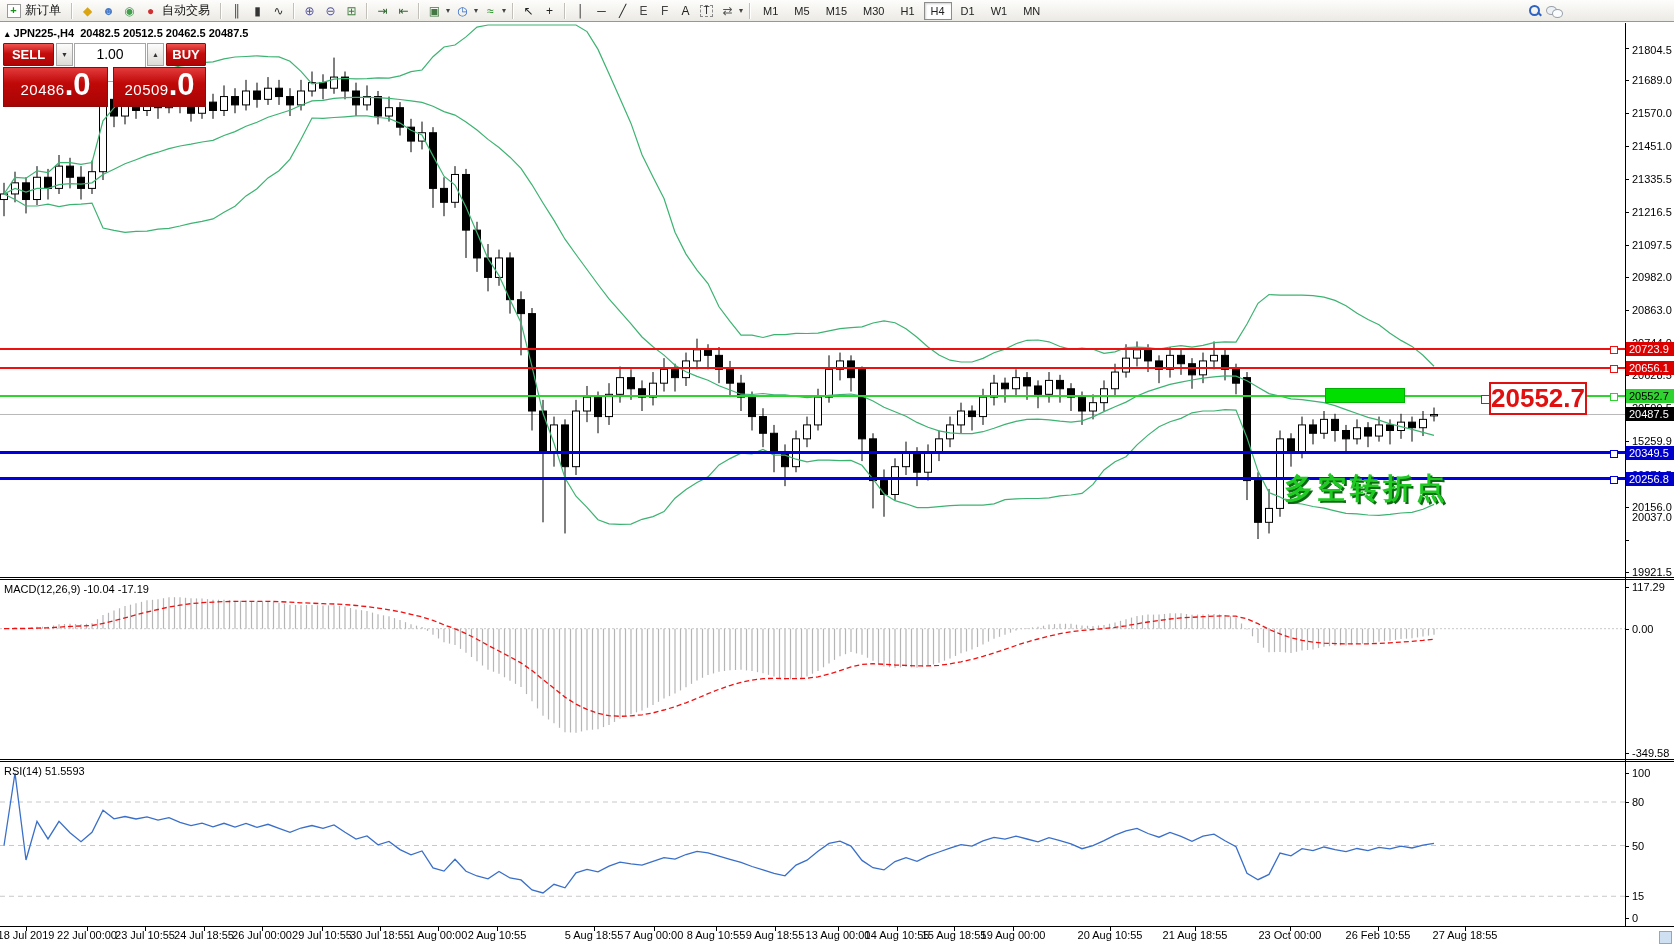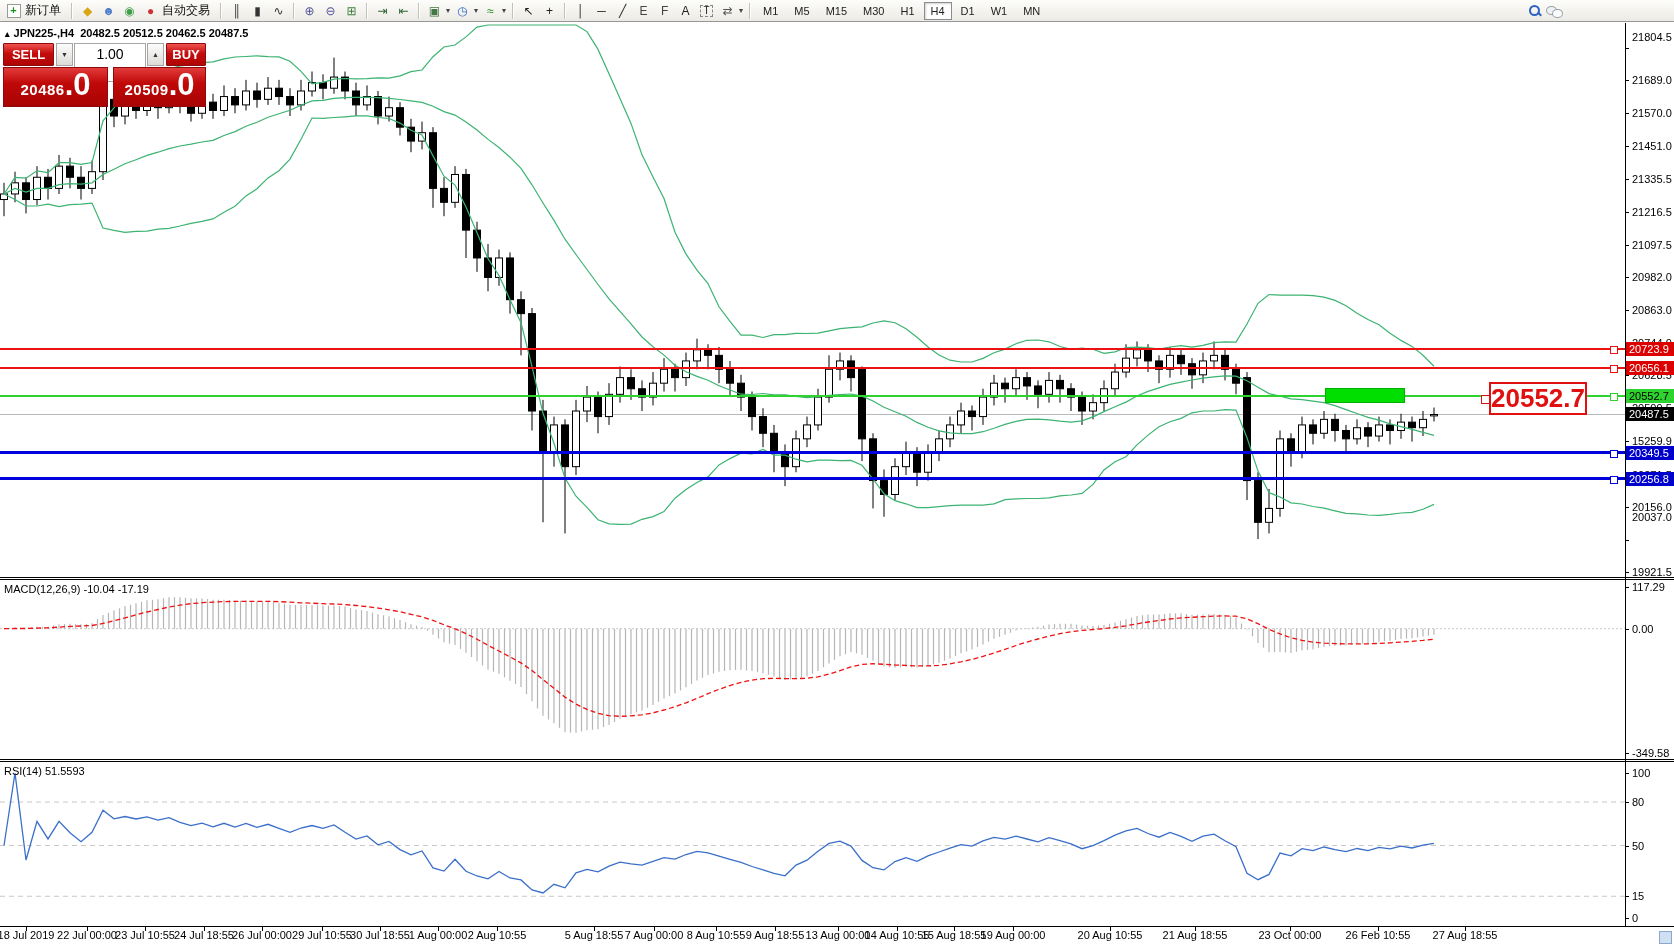--- a/index.html
+++ b/index.html
@@ -43,21 +43,21 @@
   #sell-btn{left:0;top:0;width:51px;height:23px;font-size:13px;line-height:21px;}
   #buy-btn{left:163px;top:0;width:40px;height:23px;font-size:13px;line-height:21px;}
   #spin-down,#spin-up{position:absolute;top:0;width:17px;height:23px;background:linear-gradient(#fcfcfc,#dddbd6);
     border:1px solid #a6a6a6;box-sizing:border-box;font-size:7px;color:#333;text-align:center;line-height:21px;}
   #spin-down{left:53px;} #spin-up{left:144px;}
   #volume-input{position:absolute;left:71px;top:0;width:72px;height:39px;background:#fff;border:1px solid #a6a6a6;
     box-sizing:border-box;font-size:14px;text-align:center;line-height:21px;color:#000;font-weight:normal;}
   .price-block{position:absolute;top:24px;height:40px;background:linear-gradient(#e23b3b,#c00808 40%,#a80404);
     border:1px solid #8e0b0b;box-sizing:border-box;color:#fff;display:flex;align-items:baseline;justify-content:center;}
   #sell-price{left:0;width:105px;} #buy-price{left:110px;width:93px;}
-  .p-main{font-size:15px;font-weight:bold;letter-spacing:.5px;}
+  .p-main{font-size:15px;font-weight:normal;letter-spacing:.5px;}
   .p-pips{font-size:31px;font-weight:bold;line-height:34px;}
   
   #big-price-box{position:absolute;left:1489px;top:382px;width:98px;height:33px;background:#fff;
     border:2px solid #e01010;box-sizing:border-box;color:#e01010;font-size:26px;font-weight:bold;
     text-align:center;line-height:29px;z-index:9;}
   #big-price-handle{position:absolute;left:1481px;top:395px;width:7px;height:7px;background:#fff;border:1px solid #e01010;z-index:9;}
   #turning-point{position:absolute;left:1284px;top:469px;font-size:29px;font-weight:bold;color:#1fcb22;
     letter-spacing:4px;text-shadow:2px 2px 0 #0c6b12;z-index:9;}
   #green-zone{position:absolute;background:#00df00;border:1px solid #00b000;box-sizing:border-box;z-index:4;}
   .line-handle{position:absolute;width:6px;height:6px;background:#fff;z-index:5;}
@@ -737,20 +737,21 @@
       <line x1="0" x2="1625" y1="134.25" y2="134.25" stroke="#c8c8c8" stroke-width="1" stroke-dasharray="5 4"></line>
       <polyline points="4,83.5 15,11.0 26,98.0 37,59.3 48,76.9 59,59.3 70,70.7 81,79.7 92,70.3 103,48.3 114,56.8 125,54.5 136,57.0 147,54.8 158,58.2 169,55.6 180,60.3 191,63.7 202,61.1 213,64.8 224,61.3 235,65.1 246,61.5 257,65.4 268,62.3 279,66.4 290,70.4 301,66.0 312,63.5 323,66.4 334,62.9 345,70.3 356,77.1 367,73.9 378,82.8 389,79.4 400,87.6 411,92.8 422,89.0 433,105.9 444,109.1 455,97.2 466,109.3 477,114.0 488,116.9 499,109.5 510,116.0 521,117.9 532,128.0 543,131.0 554,122.3 565,125.8 576,110.8 587,107.4 598,109.8 609,104.2 620,100.2 631,101.8 642,103.1 653,99.3 664,95.6 675,97.2 686,92.5 697,89.4 708,90.8 719,94.1 730,97.3 741,100.4 752,104.5 763,107.8 774,111.4 785,113.8 796,103.1 807,98.2 818,89.2 829,81.4 840,79.2 851,84.1 862,98.4 873,105.7 884,107.9 895,99.6 906,95.6 917,99.4 928,93.8 939,90.0 950,86.2 961,82.6 972,84.1 983,78.8 994,75.3 1005,77.1 1016,74.1 1027,77.0 1038,79.9 1049,75.6 1060,78.7 1071,81.8 1082,86.7 1093,83.6 1104,78.6 1115,73.1 1126,68.8 1137,66.4 1148,71.5 1159,75.2 1170,70.5 1181,74.4 1192,79.4 1203,74.2 1214,72.2 1225,78.8 1236,84.8 1247,111.2 1258,117.7 1269,112.4 1280,91.0 1291,93.8 1302,86.7 1313,88.6 1324,85.0 1335,87.7 1346,89.7 1357,86.5 1368,88.7 1379,85.3 1390,86.9 1401,84.2 1412,86.0 1423,83.1 1434,81.3" fill="none" stroke="#3a6fc9" stroke-width="1.3"></polyline>
     </svg>
 
   <div id="pane-label-macd" style="top:583px">MACD(12,26,9) -10.04 -17.19</div>
   <div id="pane-label-rsi" style="top:765px">RSI(14) 51.5593</div>
 
   <div id="green-zone" style="left: 1325px; top: 388px; width: 80px; height: 15px;"></div>
   <div id="big-price-handle"></div>
   <div id="big-price-box">20552.7</div>
+  <div id="turning-point">多空转折点</div>
 
   <div class="border-line" style="left:0;top:577px;width:1674px;height:1px"></div>
   <div class="border-line" style="left:0;top:579px;width:1674px;height:1px"></div>
   <div class="border-line" style="left:0;top:759px;width:1674px;height:1px"></div>
   <div class="border-line" style="left:0;top:761px;width:1674px;height:1px"></div>
   <div class="border-line" style="left:0;top:926px;width:1674px;height:1px"></div>
   <div class="border-line" style="left:1625px;top:23px;width:1px;height:903px"></div>
 
   <div id="corner-resize"></div>
 <div class="hline" style="top: 347.708px; height: 2px; background: rgb(238, 17, 17); z-index: 3;"></div>
@@ -763,21 +764,21 @@
     <div class="line-handle" style="left: 1610px; top: 393.35px; border: 1px solid rgb(47, 211, 47);"></div>
     <div class="axis-badge" style="top: 389.35px; background: rgb(47, 211, 47); color: rgb(0, 0, 0); z-index: 6;">20552.7</div>
     <div class="hline" style="top: 451.396px; height: 3px; background: rgb(0, 0, 221); z-index: 3;"></div>
     <div class="line-handle" style="left: 1610px; top: 449.896px; border: 1px solid rgb(0, 0, 221);"></div>
     <div class="axis-badge" style="top: 445.896px; background: rgb(0, 0, 204); color: rgb(255, 255, 255); z-index: 6;">20349.5</div>
     <div class="hline" style="top: 477.193px; height: 3px; background: rgb(0, 0, 221); z-index: 3;"></div>
     <div class="line-handle" style="left: 1610px; top: 475.693px; border: 1px solid rgb(0, 0, 221);"></div>
     <div class="axis-badge" style="top: 471.693px; background: rgb(0, 0, 204); color: rgb(255, 255, 255); z-index: 6;">20256.8</div>
     <div class="axis-badge" style="top: 407.493px; background: rgb(0, 0, 0); color: rgb(255, 255, 255); z-index: 6;">20487.5</div>
     <div class="tickmark" style="top: 47.9983px;"></div>
-    <div class="tick-label" style="top: 31px;">21804.5</div>
+    <div class="tick-label" style="top: 44px;">21804.5</div>
     <div class="tickmark" style="top: 80.1397px;"></div>
     <div class="tick-label" style="top: 74.1397px;">21689.0</div>
     <div class="tickmark" style="top: 113.255px;"></div>
     <div class="tick-label" style="top: 107.255px;">21570.0</div>
     <div class="tickmark" style="top: 146.37px;"></div>
     <div class="tick-label" style="top: 140.37px;">21451.0</div>
     <div class="tickmark" style="top: 178.512px;"></div>
     <div class="tick-label" style="top: 172.512px;">21335.5</div>
     <div class="tickmark" style="top: 211.627px;"></div>
     <div class="tick-label" style="top: 205.627px;">21216.5</div>

